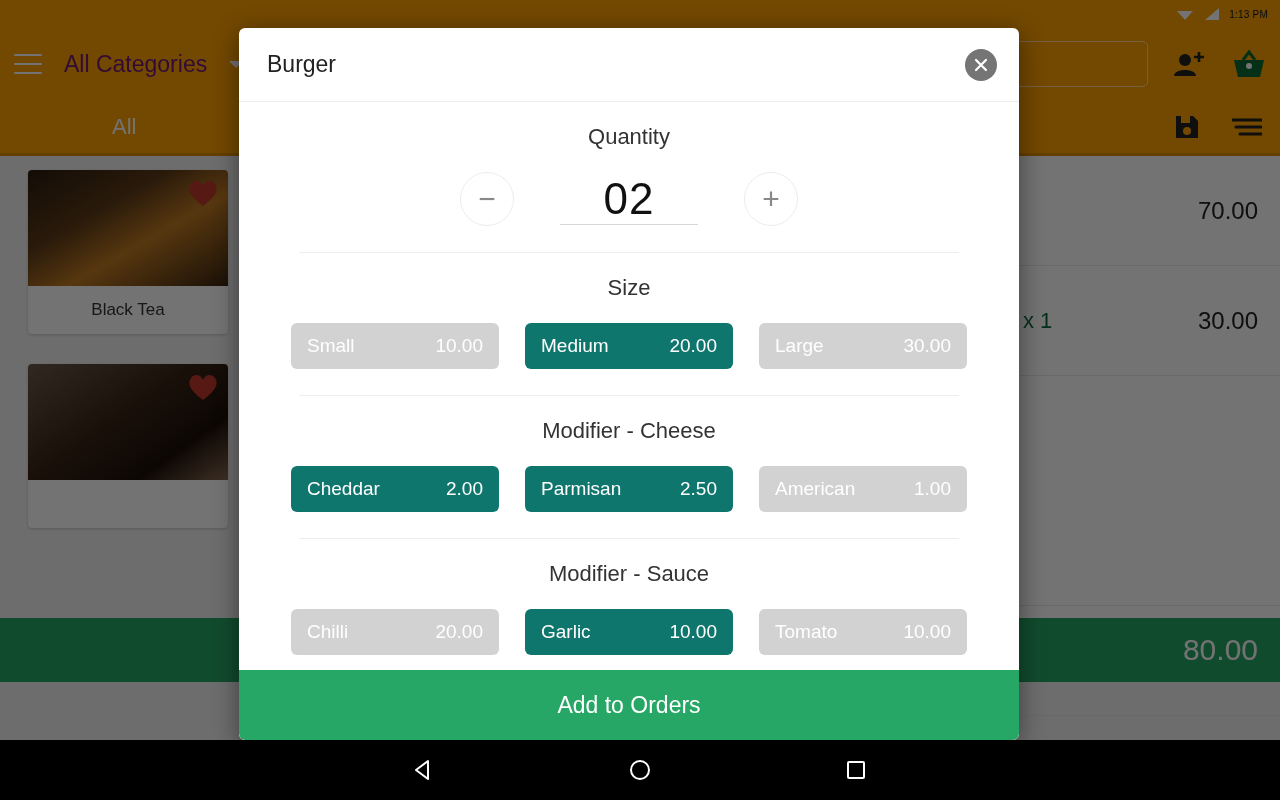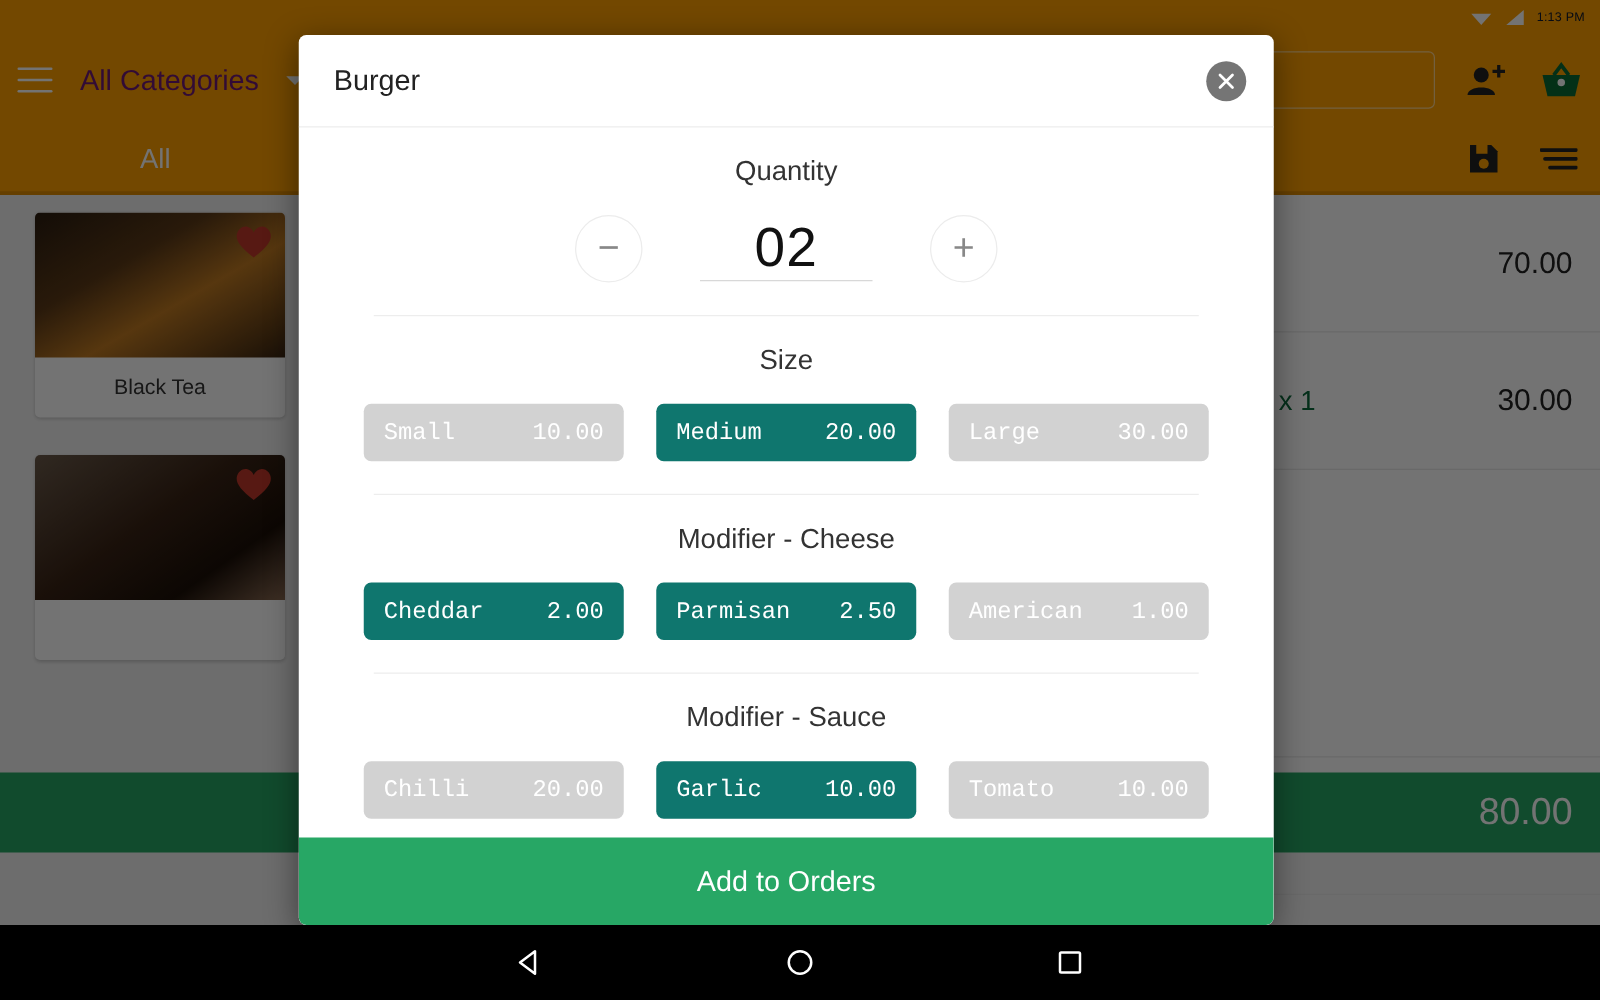--- a/index.html
+++ b/index.html
@@ -92,21 +92,21 @@
     gap:46px; margin-top:22px; }
   .circ-btn { width:54px; height:54px; border-radius:50%; border:1px solid #ececec;
     display:flex; align-items:center; justify-content:center; }
   .circ-btn span { font-size:30px; color:#888; line-height:1; }
   .qty-val { width:138px; text-align:center; font-size:44px; color:#111;
     border-bottom:1px solid #d8d8d8; padding-bottom:0; letter-spacing:1px; }
 
   .opt-row { display:flex; justify-content:center; gap:26px; margin-top:22px; }
   .opt { width:208px; height:46px; border-radius:6px; display:flex;
     align-items:center; justify-content:space-between; padding:0 16px;
-    font-size:19px; color:#fff;font-family:Liberation Mono, monospace; }
+    font-size:19px; color:#fff; }
   .opt.sel { background:#0f766e; }
   .opt.unsel { background:#d2d2d2; }
 
   .sec-block { margin-top:22px; }
 
   .addbtn { position:absolute; left:0; right:0; bottom:0; height:70px;
     background:#27A765; display:flex; align-items:center; justify-content:center;
     color:#fff; font-size:23px; border-radius:0 0 6px 6px; }
 
   

